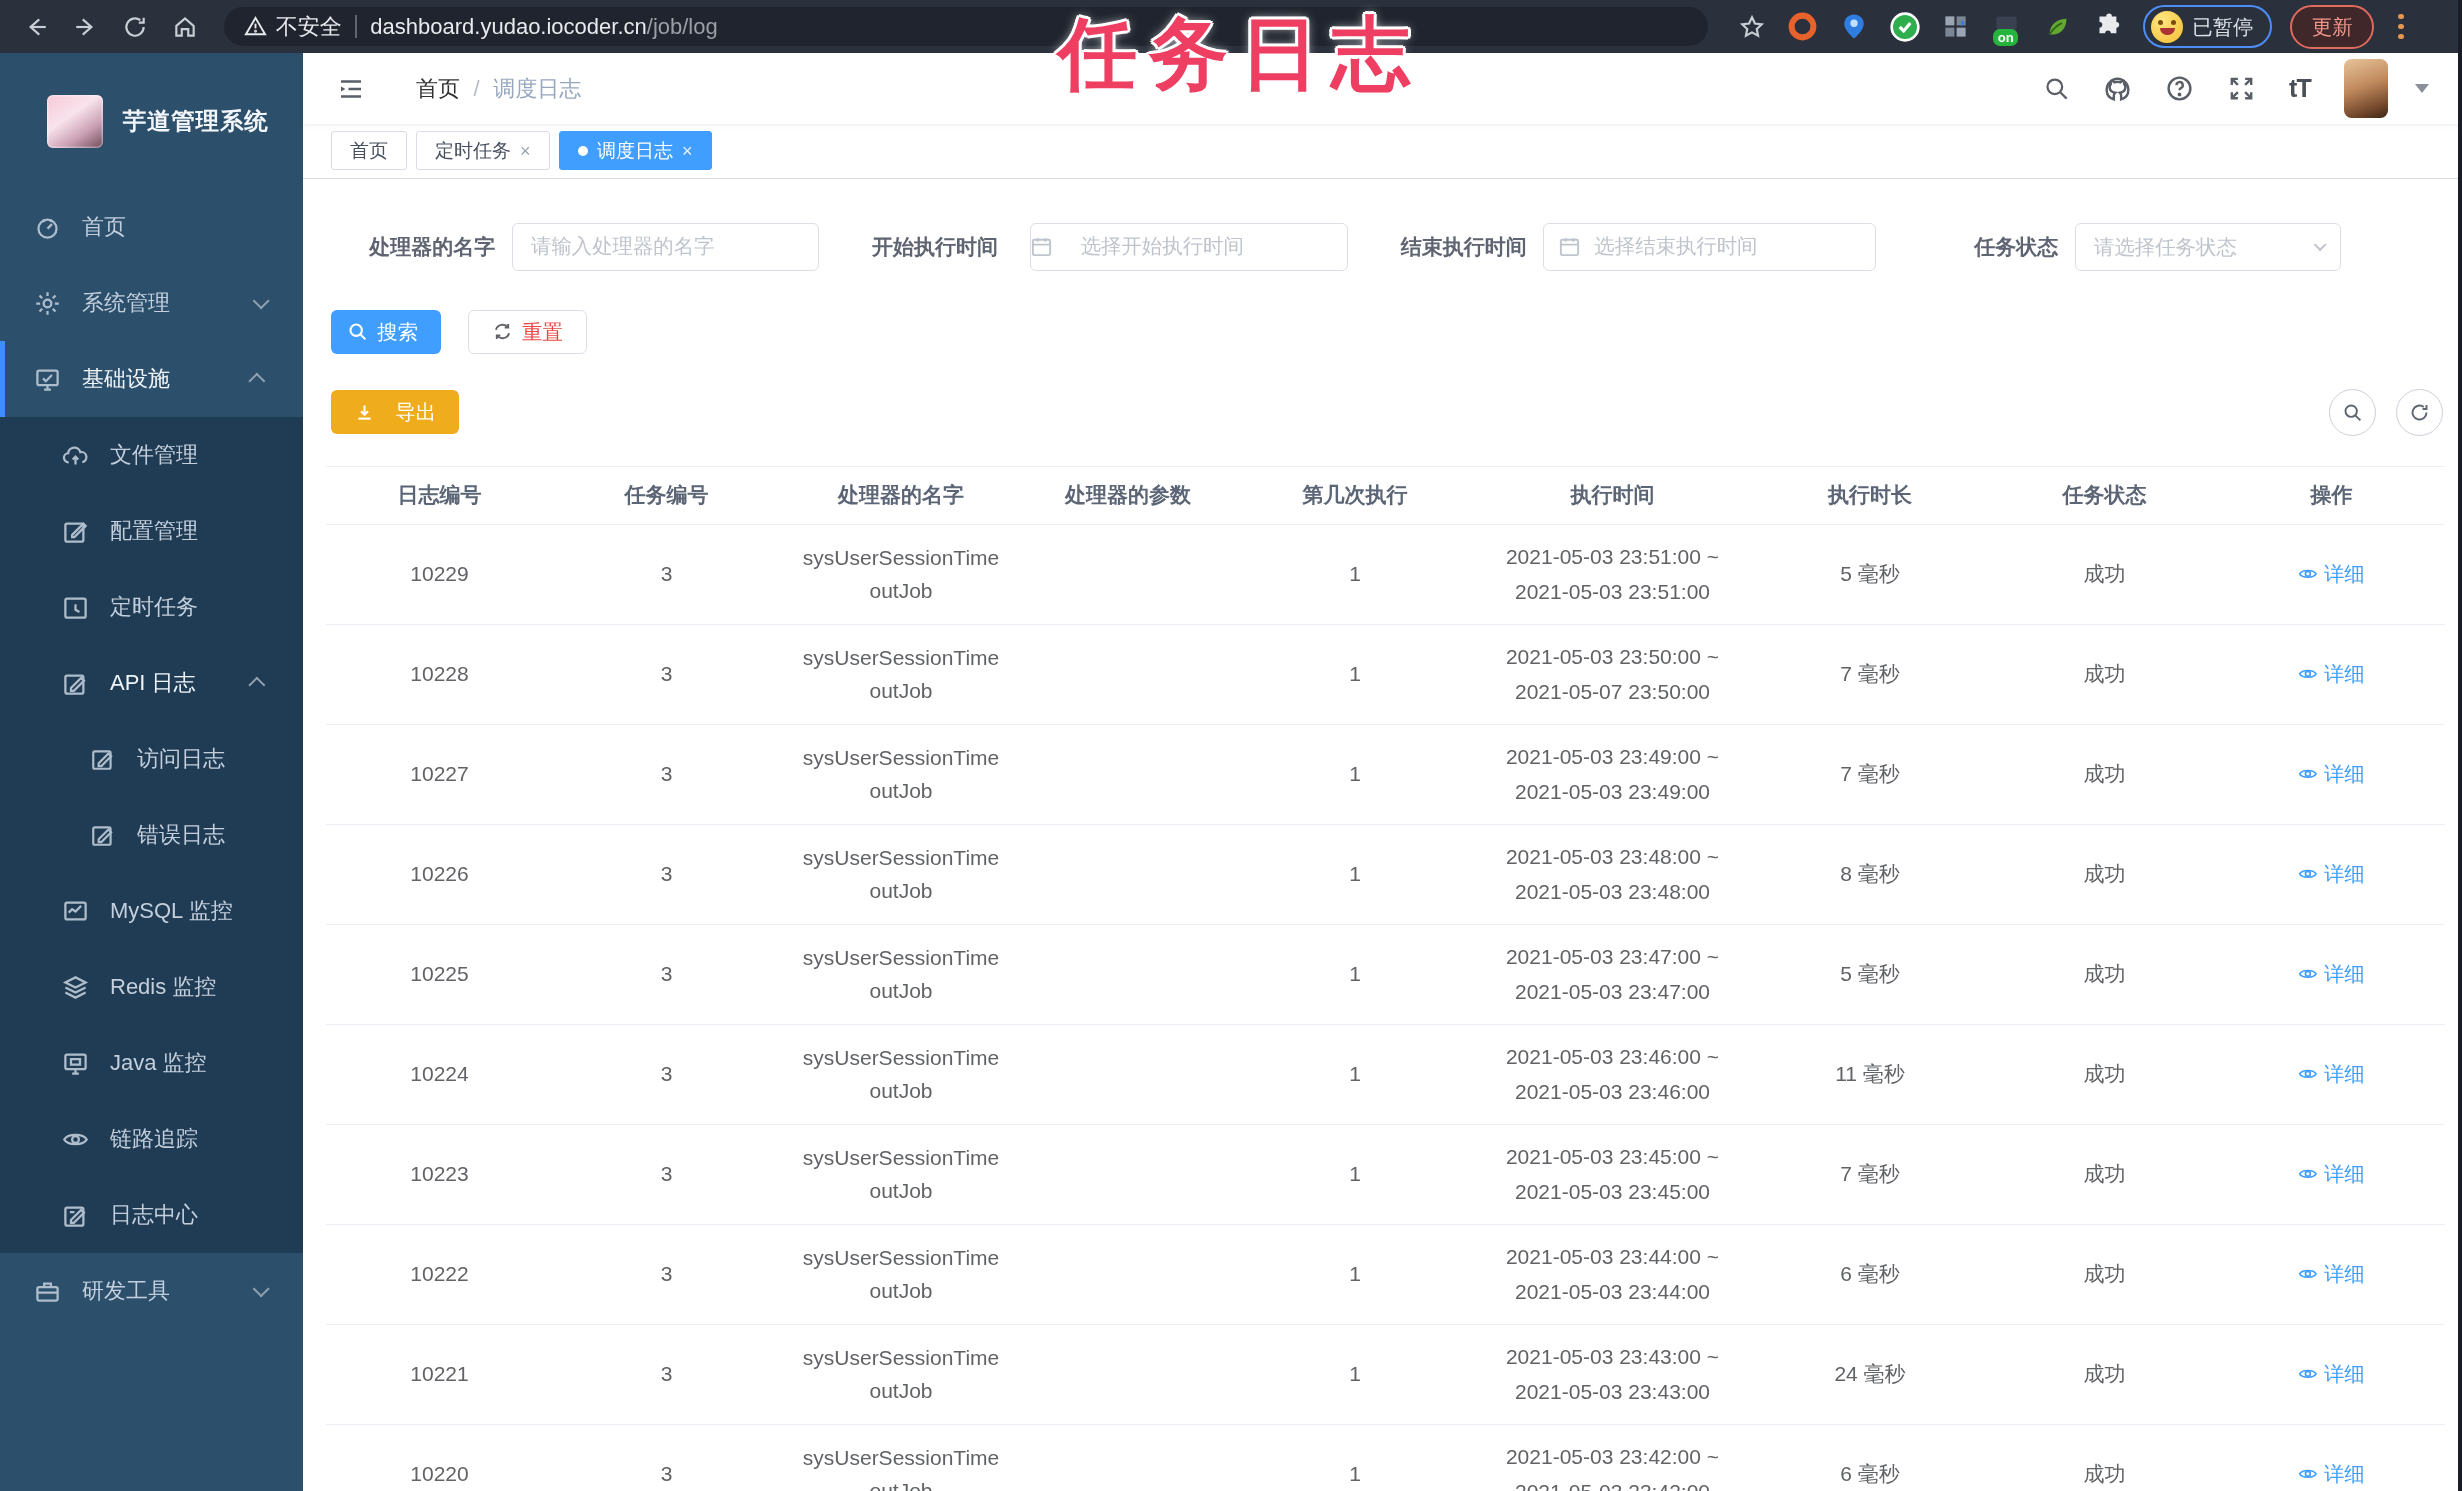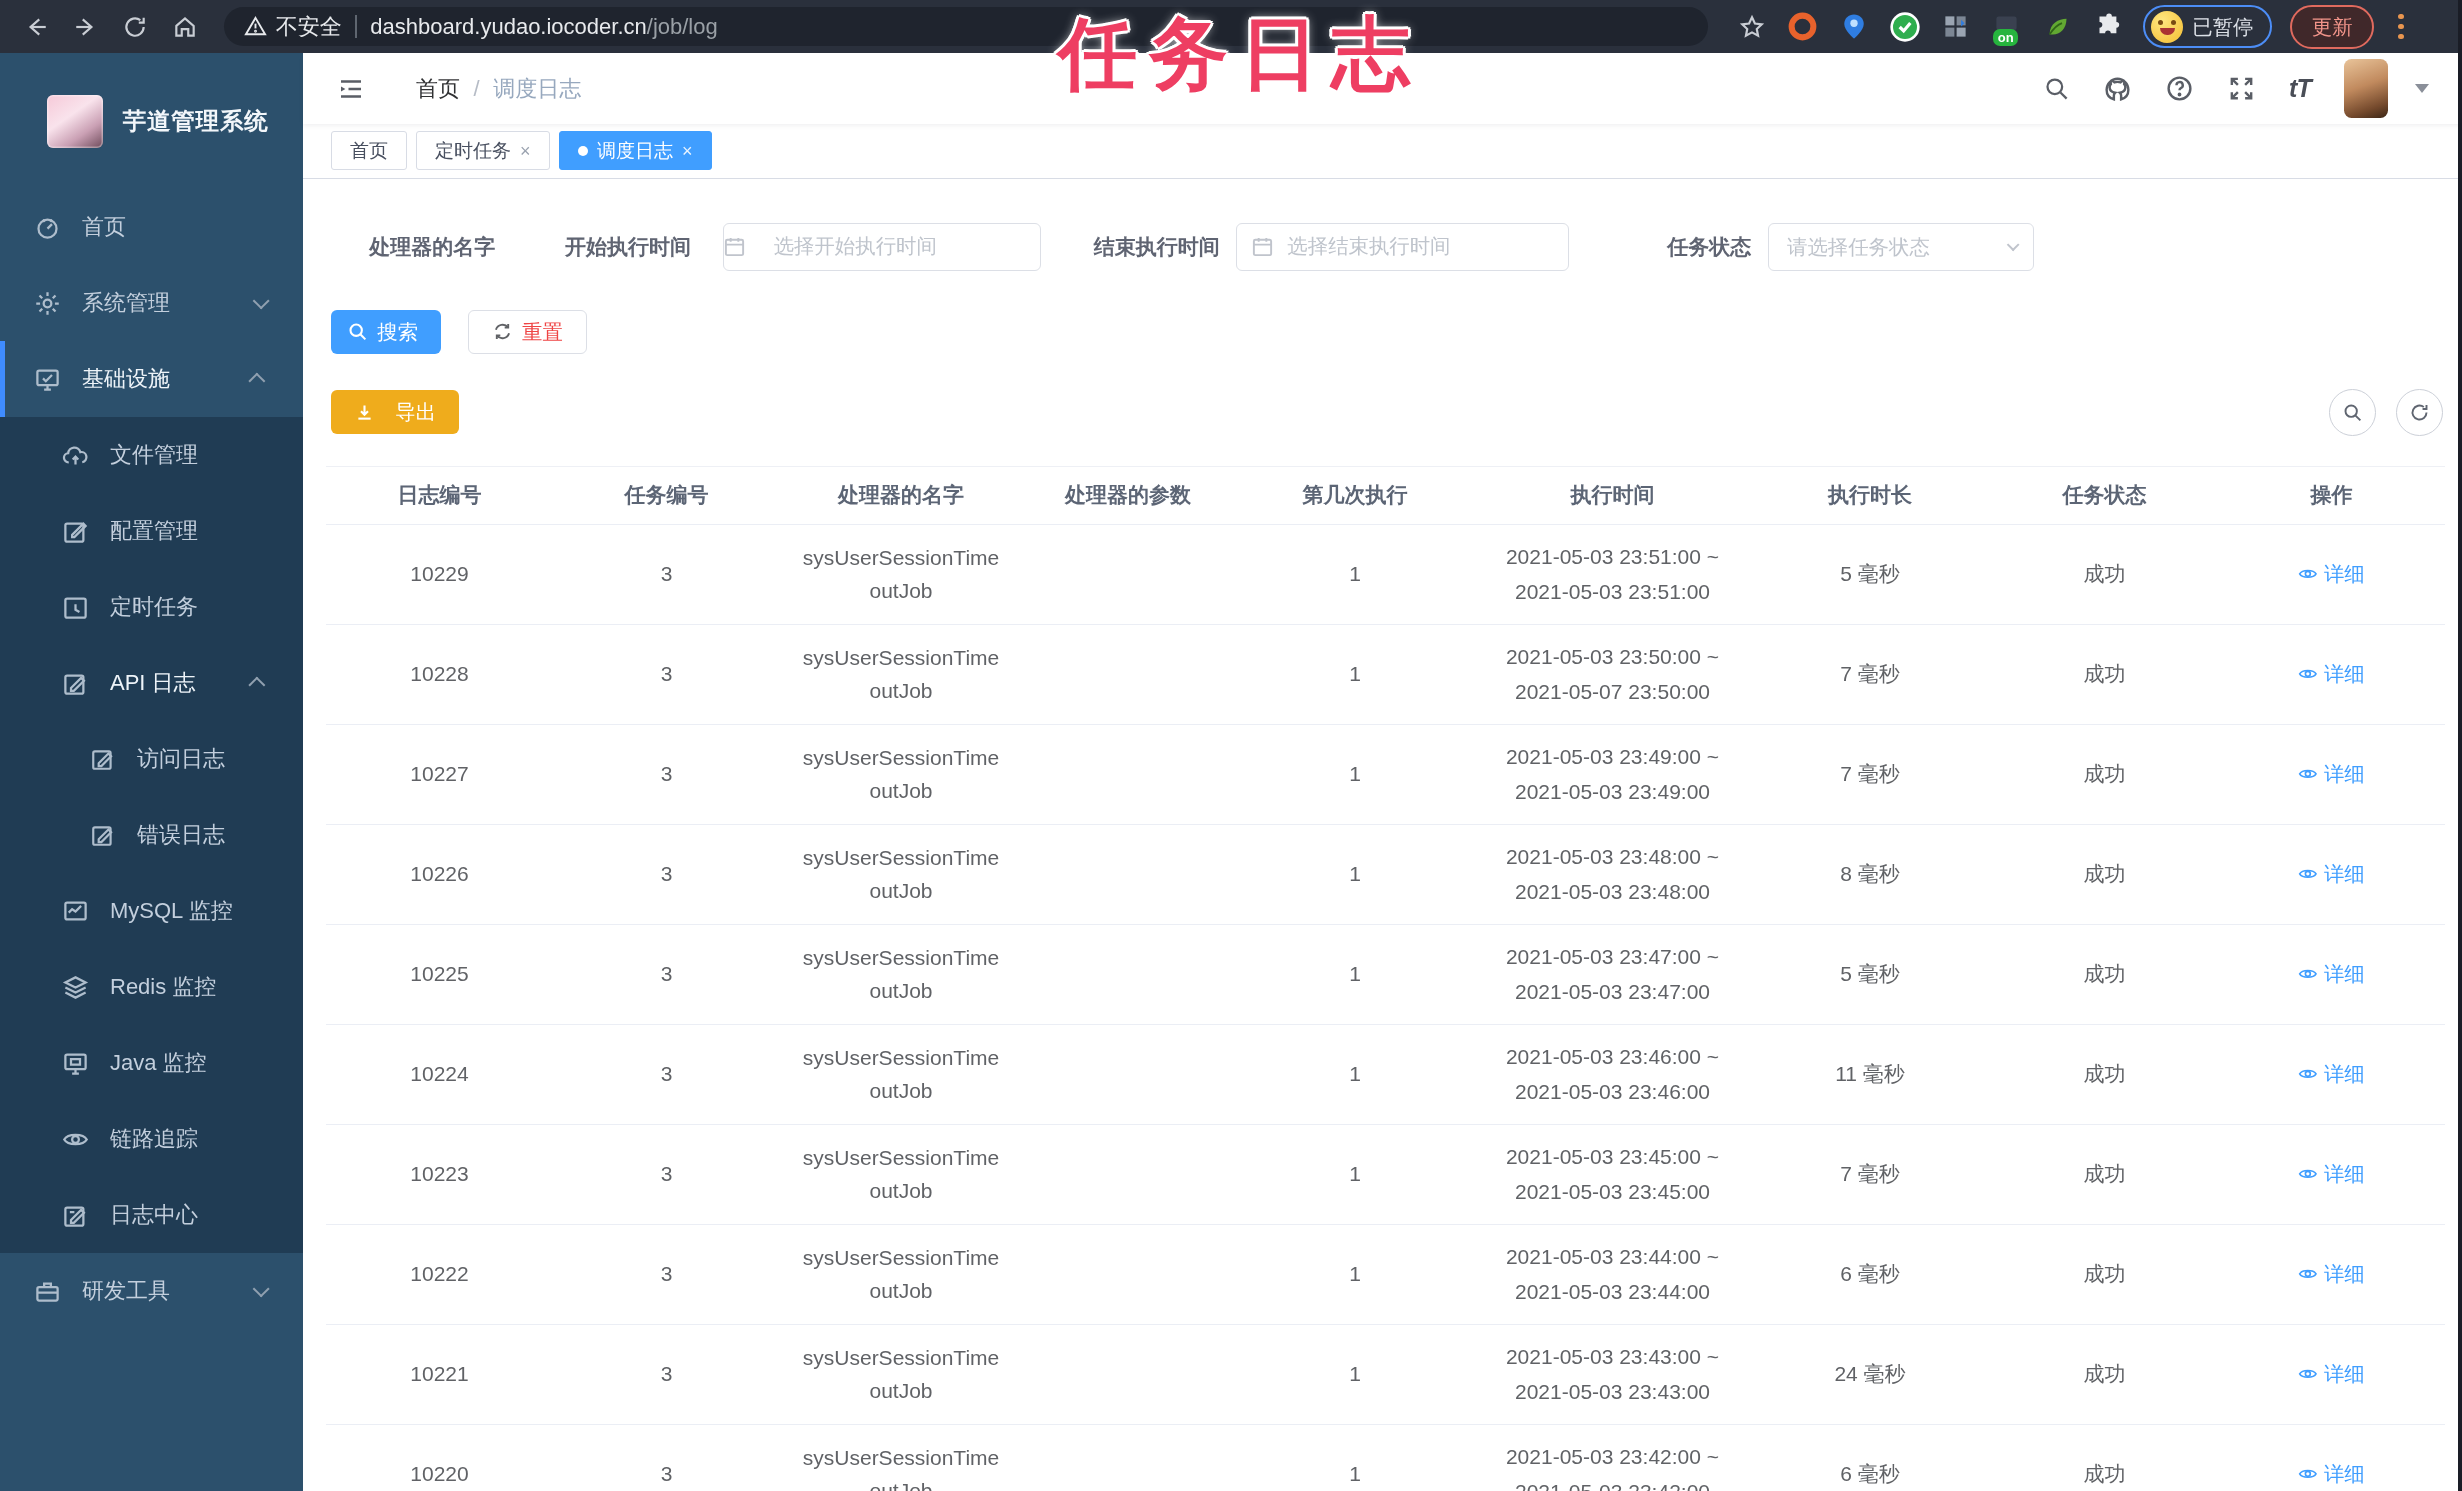--- a/index.html
+++ b/index.html
@@ -67,21 +67,21 @@
 
   
   .main { flex:1 1 auto; display:flex; flex-direction:column; min-width:0; background:#fff; }
   .navbar { height:73px; display:flex; align-items:center; padding:0 33px;
     box-shadow:0 1.5px 4.5px rgba(0,21,41,.06); position:relative; z-index:2; }
   .hamburger { color:#5a5e66; display:flex; }
   .breadcrumb { display:flex; align-items:center; gap:13.6px; margin-left:50px; font-size:22px; }
   .bc-home { color:#303133; }
   .bc-sep { color:#b6bcc6; }
   .bc-cur { color:#97a8be; }
-  .nav-right { margin-left:auto; display:flex; align-items:center; gap:33px; color:#5a5e66;font-style:italic; }
+  .nav-right { margin-left:auto; display:flex; align-items:center; gap:33px; color:#5a5e66; }
   .nav-right .nic { display:flex; align-items:center; justify-content:center; }
   .fontsize-ic { font-size:25px; font-weight:700; color:#4a4e57; letter-spacing:-0.8px; }
   .avatar { width:44px; height:59px; border-radius:7.6px;
     background:linear-gradient(160deg,#e9c49a 0%,#c18a5e 45%,#74492c 80%,#3c2616 100%); }
   .caret-down { width:0; height:0; border-left:7.6px solid transparent; border-right:7.6px solid transparent;
     border-top:9px solid #8a8f99; margin-left:-6px; }
 
   .tabbar { height:56px; border-bottom:1.5px solid #d8dce5; display:flex; align-items:center;
     padding-left:28px; gap:9px; background:#fff; }
   .tab { height:39px; padding:0 18px; border:1.5px solid #d8dce5; background:#fff; color:#495060;
@@ -465,20 +465,21 @@
         <span>调度日志</span>
         <span class="tclose">×</span>
       </span>
     </div>
 
     <div class="content">
 
       <div class="filters">
         <div class="fgroup">
           <span class="flabel g1-label">处理器的名字</span>
+          <input class="finput g1-input" placeholder="请输入处理器的名字" style="">
         </div>
         <div class="fgroup g2">
           <span class="flabel">开始执行时间</span>
           <span class="date-wrap g2-input">
             <span class="cal">
               <svg width="23" height="23" viewBox="0 0 24 24" fill="none" stroke="currentColor" stroke-width="2">
                   <rect x="3" y="5" width="18" height="16" rx="1.5"></rect>
                   <path d="M3 10h18M8 3v4M16 3v4"></path>
                 </svg>
             </span>

